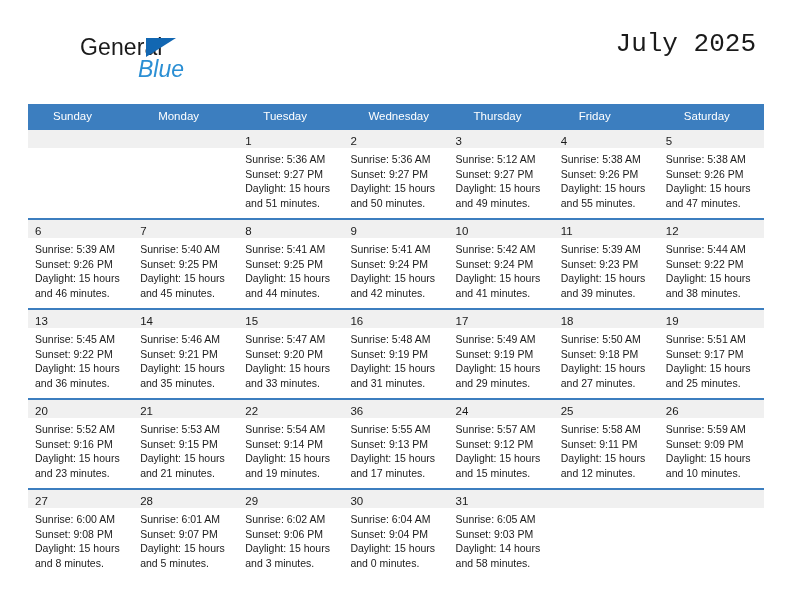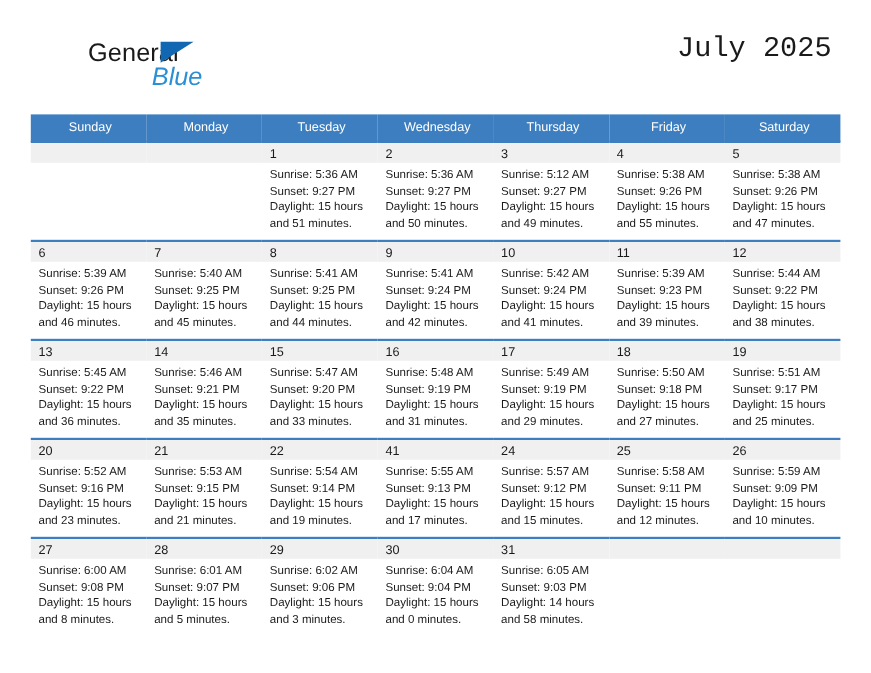--- a/index.html
+++ b/index.html
@@ -94,22 +94,22 @@
     top: 104px;
     width: 736px;
     border-collapse: collapse;
     table-layout: fixed;
   }
   .calendar th {
     background: #3c7ebf;
     color: #ffffff;
     font-weight: normal;
     font-size: 11.5px;
-    text-align: center;
-    padding: 5px 0 5px 3px;
+    text-align: left;
+    padding: 5px 0 5px 25px;
     height: 11px;
     line-height: 14px;
   }
   .calendar td {
     vertical-align: top;
     padding: 0;
     border-top: 2px solid #3c7ebf;
     width: 105.14px;
     height: 88px;
     background: #ffffff;
@@ -433,21 +433,21 @@
               <div class="cell-body">
                 <div class="cell-line">Sunrise: 5:54 AM</div>
                 <div class="cell-line">Sunset: 9:14 PM</div>
                 <div class="cell-line">Daylight: 15 hours</div>
                 <div class="cell-line">and 19 minutes.</div>
               </div>
             </div>
           </td>
           <td>
             <div class="cell-inner">
-              <div class="daynum-band"><span class="daynum">41</span></div>
+              <div class="daynum-band"><span class="daynum">36</span></div>
               <div class="cell-body">
                 <div class="cell-line">Sunrise: 5:55 AM</div>
                 <div class="cell-line">Sunset: 9:13 PM</div>
                 <div class="cell-line">Daylight: 15 hours</div>
                 <div class="cell-line">and 17 minutes.</div>
               </div>
             </div>
           </td>
           <td>
             <div class="cell-inner">

